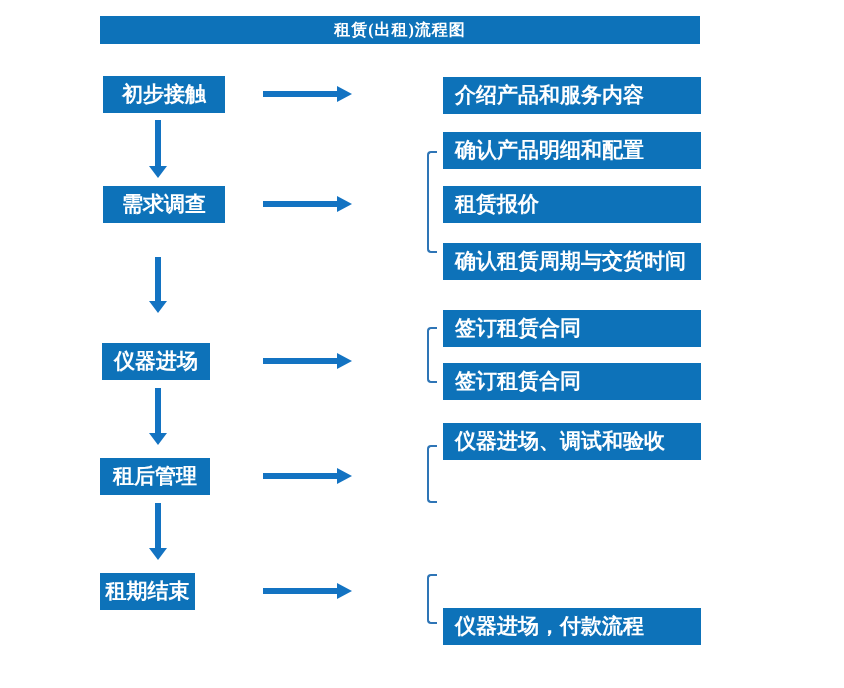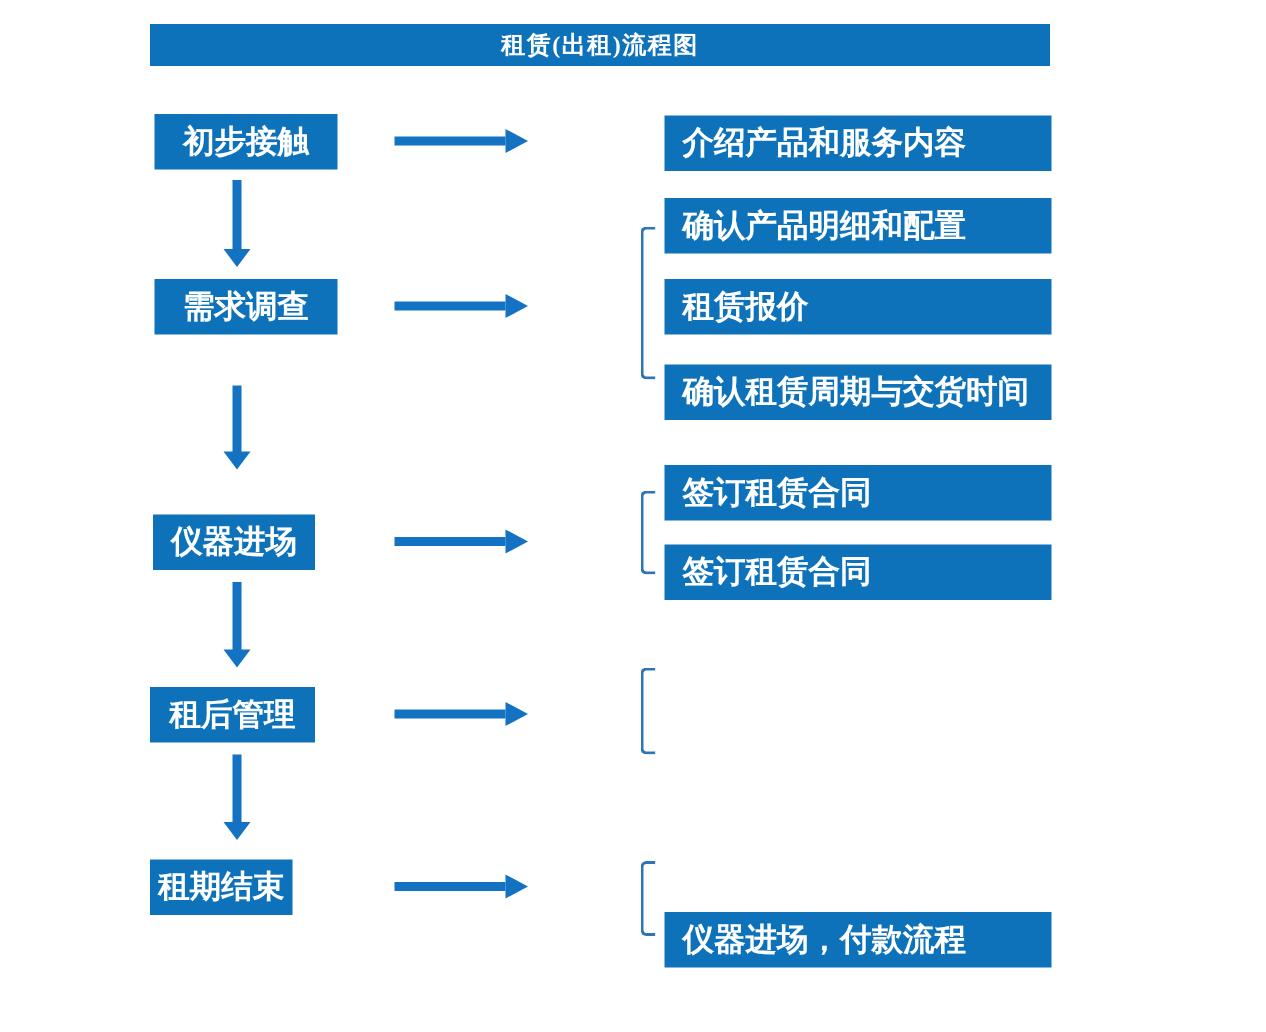--- a/index.html
+++ b/index.html
@@ -129,15 +129,16 @@
   <div class="bracket b2"></div>
   <div class="bracket b3"></div>
   <div class="bracket b4"></div>
 
   <div class="box leftpad rbox o00">介绍产品和服务内容</div>
   <div class="box leftpad rbox o10">确认产品明细和配置</div>
   <div class="box leftpad rbox o11">租赁报价</div>
   <div class="box leftpad rbox o12">确认租赁周期与交货时间</div>
   <div class="box leftpad rbox o20">签订租赁合同</div>
   <div class="box leftpad rbox o21">签订租赁合同</div>
+  <div class="box leftpad rbox o30">仪器进场、调试和验收</div>
   <div class="box leftpad rbox o41">仪器进场，付款流程</div>
 
 </div>
 
 </body></html>

